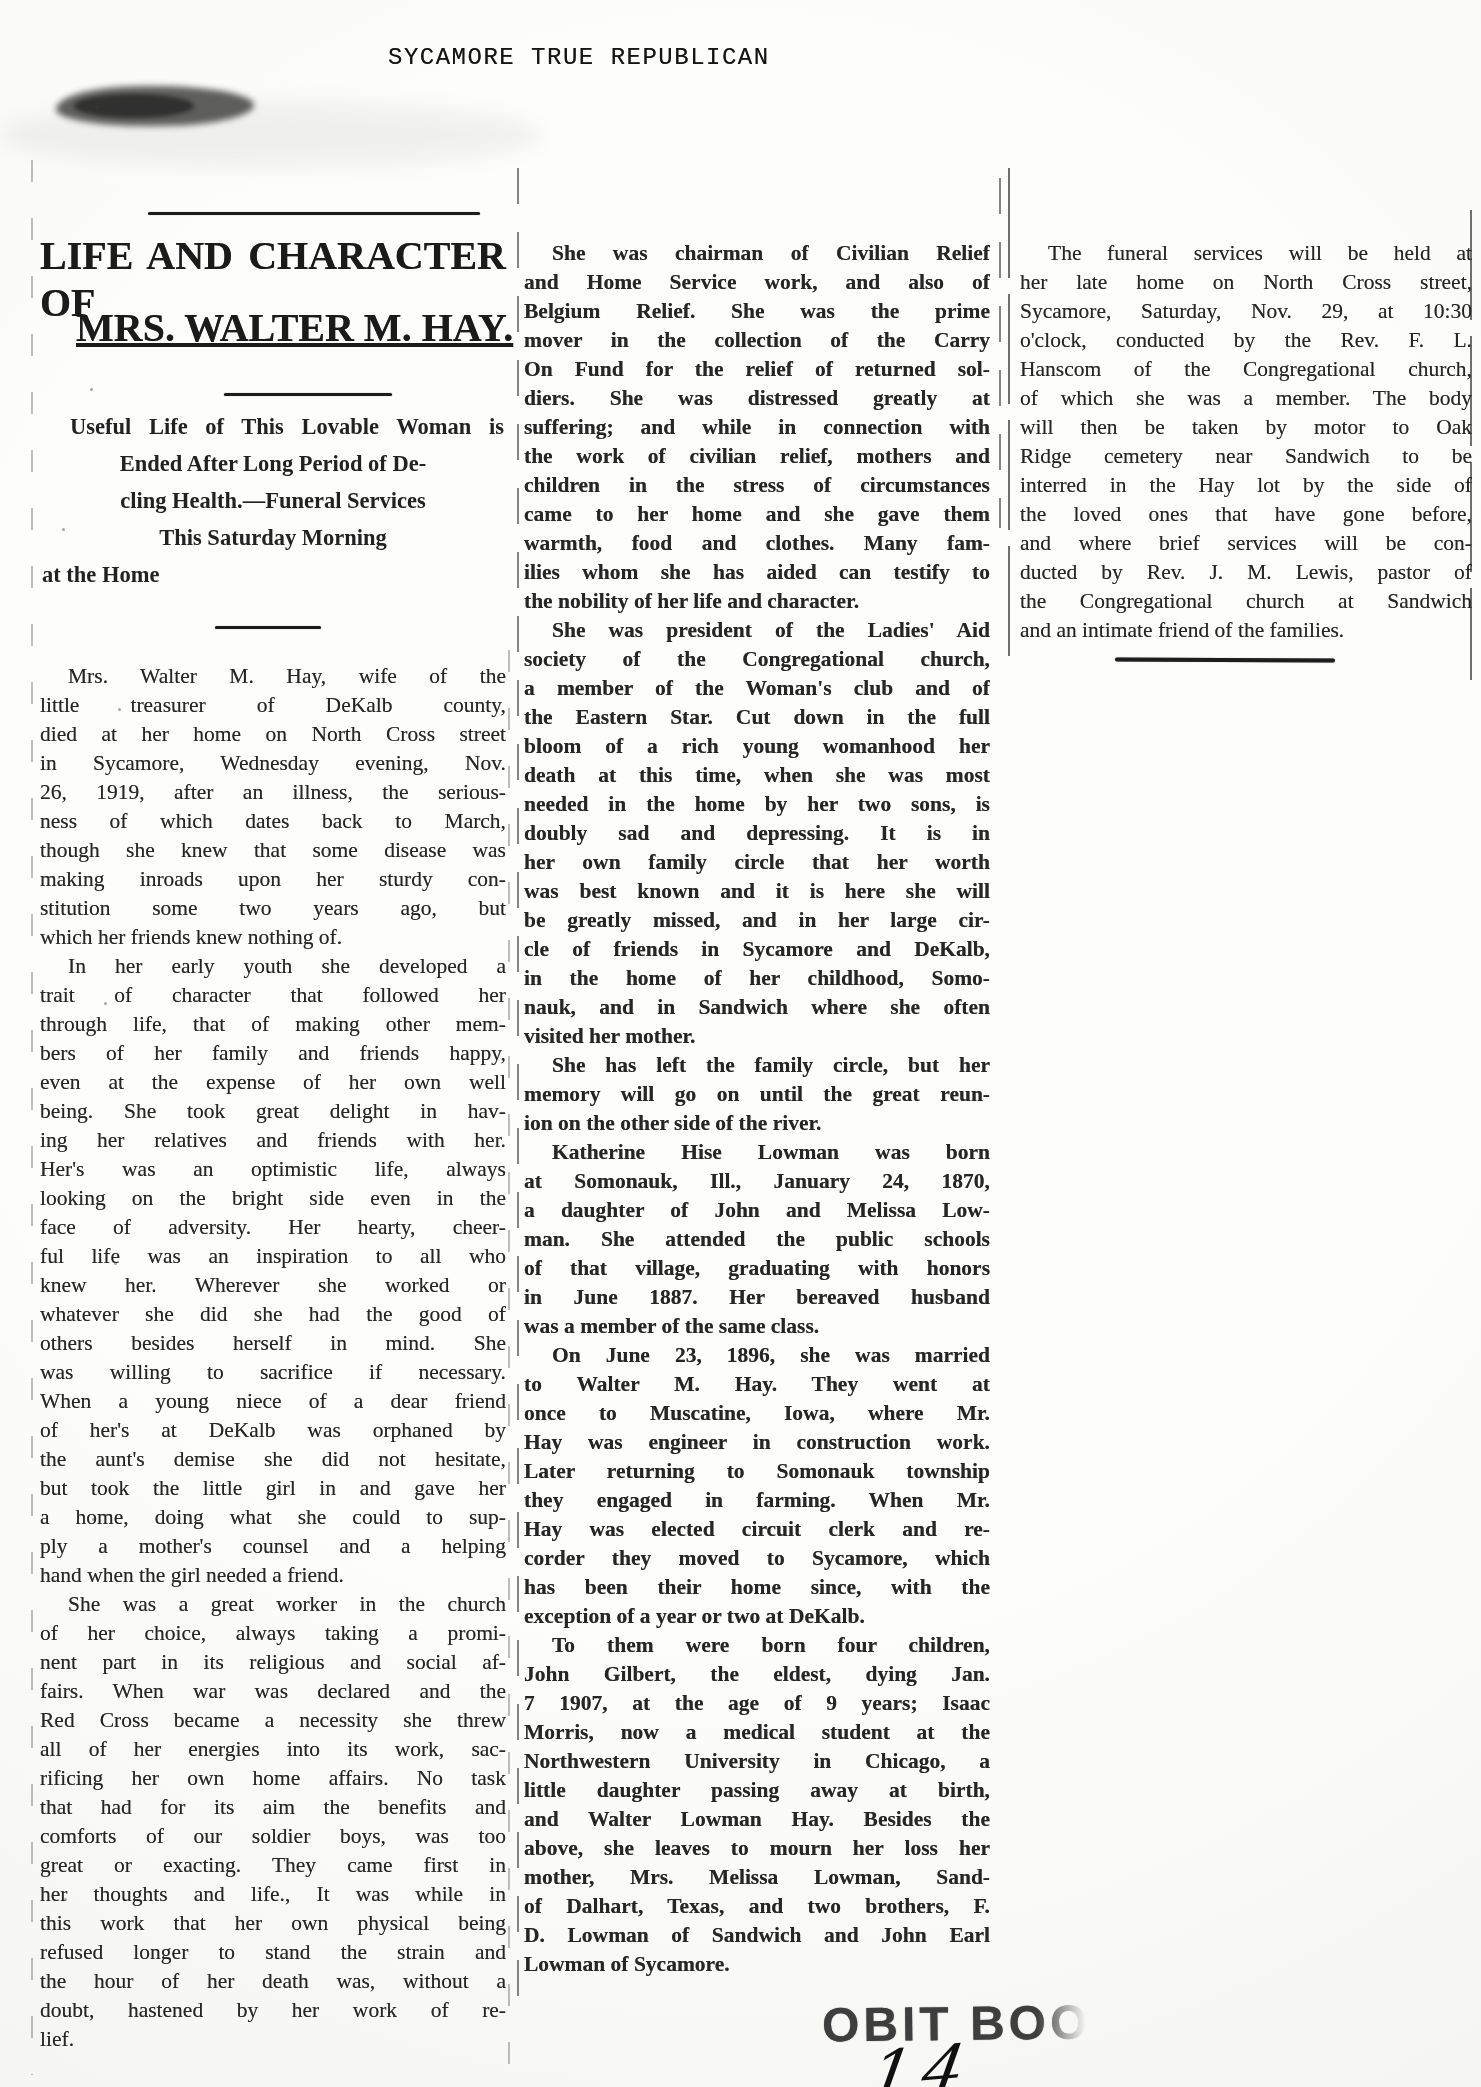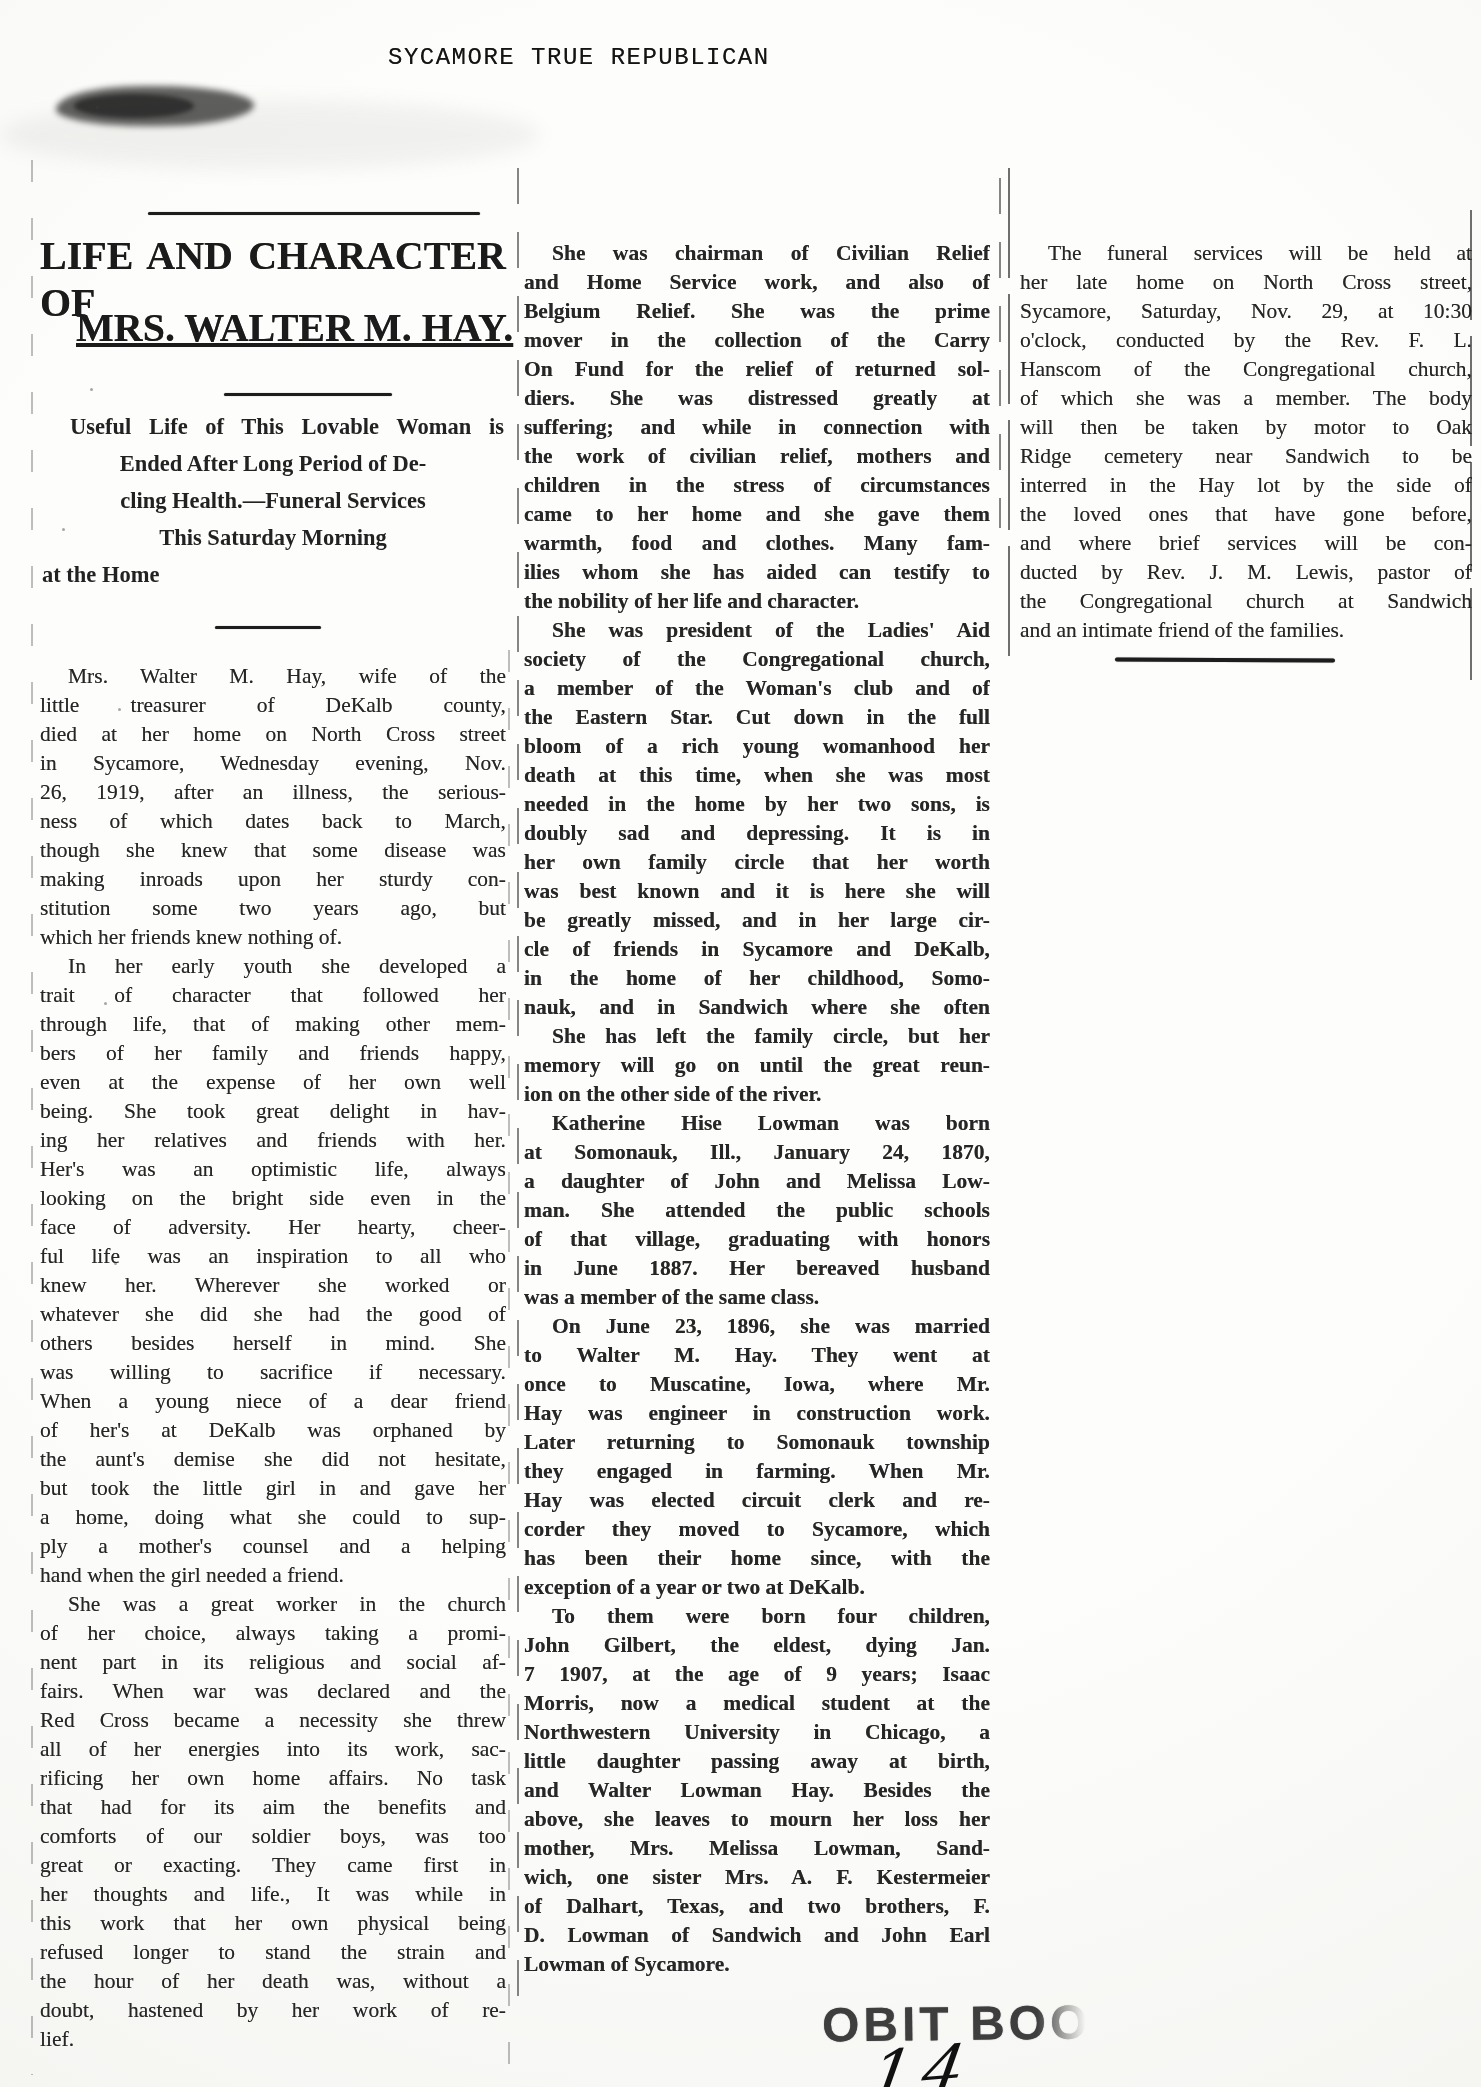--- a/index.html
+++ b/index.html
@@ -170,20 +170,21 @@
       <div class="bl">bloom of a rich young womanhood her</div>
       <div class="bl">death at this time, when she was most</div>
       <div class="bl">needed in the home by her two sons, is</div>
       <div class="bl">doubly sad and depressing. It is in</div>
       <div class="bl">her own family circle that her worth</div>
       <div class="bl">was best known and it is here she will</div>
       <div class="bl">be greatly missed, and in her large cir-</div>
       <div class="bl">cle of friends in Sycamore and DeKalb,</div>
       <div class="bl">in the home of her childhood, Somo-</div>
       <div class="bl">nauk, and in Sandwich where she often</div>
+      <div class="bl last">visited her mother.</div>
       <div class="bl ind">She has left the family circle, but her</div>
       <div class="bl">memory will go on until the great reun-</div>
       <div class="bl last">ion on the other side of the river.</div>
       <div class="bl ind">Katherine Hise Lowman was born</div>
       <div class="bl">at Somonauk, Ill., January 24, 1870,</div>
       <div class="bl">a daughter of John and Melissa Low-</div>
       <div class="bl">man. She attended the public schools</div>
       <div class="bl">of that village, graduating with honors</div>
       <div class="bl">in June 1887. Her bereaved husband</div>
       <div class="bl last">was a member of the same class.</div>
@@ -199,21 +200,20 @@
       <div class="bl last">exception of a year or two at DeKalb.</div>
       <div class="bl ind">To them were born four children,</div>
       <div class="bl">John Gilbert, the eldest, dying Jan.</div>
       <div class="bl">7 1907, at the age of 9 years; Isaac</div>
       <div class="bl">Morris, now a medical student at the</div>
       <div class="bl">Northwestern University in Chicago, a</div>
       <div class="bl">little daughter passing away at birth,</div>
       <div class="bl">and Walter Lowman Hay. Besides the</div>
       <div class="bl">above, she leaves to mourn her loss her</div>
       <div class="bl">mother, Mrs. Melissa Lowman, Sand-</div>
-      <div class="bl">wich, one sister Mrs. A. F. Kestermeier</div>
       <div class="bl">of Dalhart, Texas, and two brothers, F.</div>
       <div class="bl">D. Lowman of Sandwich and John Earl</div>
       <div class="bl last">Lowman of Sycamore.</div>
     </div>
   <div class="col col3">
       <div class="bl ind">The funeral services will be held at</div>
       <div class="bl">her late home on North Cross street,</div>
       <div class="bl">Sycamore, Saturday, Nov. 29, at 10:30</div>
       <div class="bl">o'clock, conducted by the Rev. F. L.</div>
       <div class="bl">Hanscom of the Congregational church,</div>

